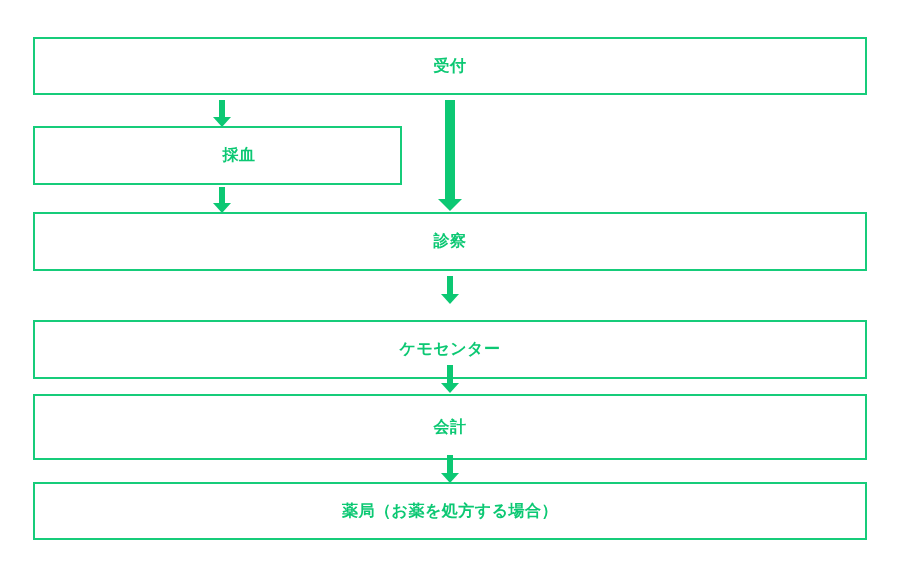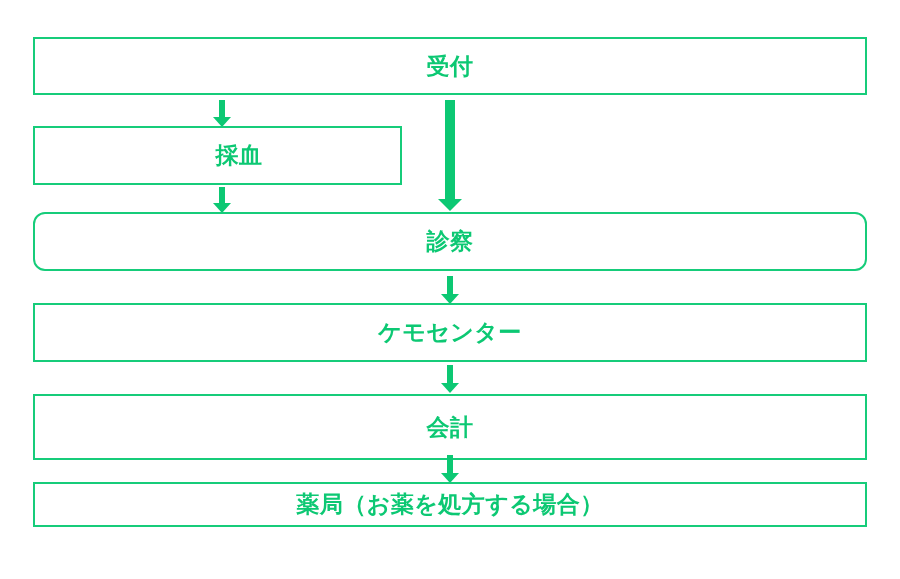--- a/index.html
+++ b/index.html
@@ -18,31 +18,31 @@
     overflow: hidden;
   }
   .node {
     position: absolute;
     border: 2px solid var(--border-green);
     background: var(--bg);
     display: flex;
     align-items: center;
     justify-content: center;
     color: var(--accent);
-    font-size: 23px;
+    font-size: 16px;
     font-weight: 700;
     letter-spacing: 0.5px;
     text-align: center;
   }
   #node-reception   { left: 33px;  top: 37px;  width: 834px; height: 58px; }
   #node-blood-draw  { left: 33px;  top: 126px; width: 369px; height: 59px; padding-left: 43px; }
-  #node-examination { left: 33px;  top: 212px; width: 834px; height: 59px; border-radius: 12px; }
-  #node-chemo       { left: 33px;  top: 303px; width: 834px; height: 59px; }
+  #node-examination { left: 33px;  top: 212px; width: 834px; height: 59px; }
+  #node-chemo       { left: 33px;  top: 320px; width: 834px; height: 59px; }
   #node-accounting  { left: 33px;  top: 394px; width: 834px; height: 66px; }
-  #node-pharmacy    { left: 33px;  top: 482px; width: 834px; height: 45px; }
+  #node-pharmacy    { left: 33px;  top: 482px; width: 834px; height: 58px; }
 
   .arrow {
     position: absolute;
     display: flex;
     flex-direction: column;
     align-items: center;
   }
   .arrow .shaft {
     width: 6px;
     flex: 1 1 auto;

